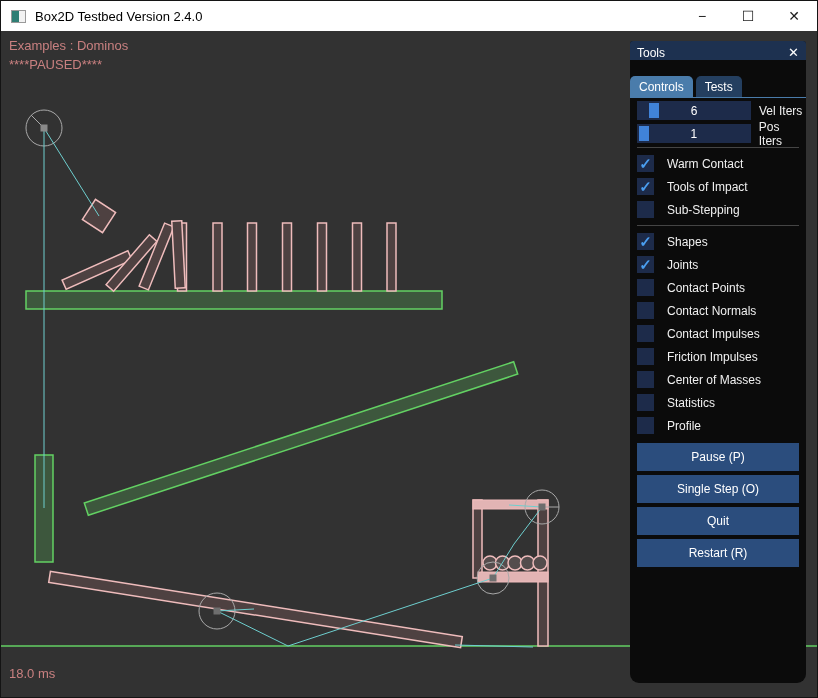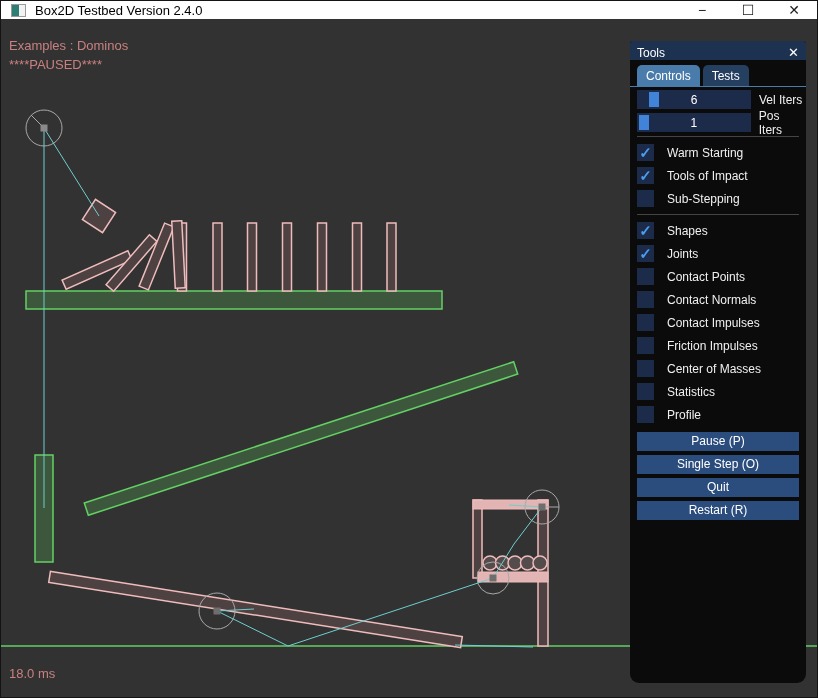--- a/index.html
+++ b/index.html
@@ -4,21 +4,21 @@
 <style>
   * { margin:0; padding:0; box-sizing:border-box; }
   html,body { background:#1a1a1a; }
   body { font-family:"Liberation Sans", sans-serif; }
   #window {
     position:relative; width:818px; height:698px; overflow:hidden;
     background:var(--c-scene-bg); border:1px solid #141414;
   }
   
   #titlebar {
-    position:absolute; top:0; left:0; width:100%; height:18px;
+    position:absolute; top:0; left:0; width:100%; height:30px;
     background:var(--c-titlebar-bg); display:flex; align-items:center; z-index:20;
   }
   .app-icon {
     width:15px; height:13px; margin-left:10px; border:1px solid #9a9a9a;
     background:linear-gradient(to right,#2f7e74 0 55%, #f2f2f2 55% 100%);
   }
   .title-text { margin-left:9px; font-size:13px; color:var(--c-title-text); }
   .win-controls { margin-left:auto; display:flex; height:100%; }
   .win-btn { width:46px; height:100%; display:flex; align-items:center; justify-content:center;
     font-size:14px; color:#1c1c1c; cursor:default; }
@@ -33,21 +33,21 @@
     position:absolute; left:629px; top:40px; width:176px; height:642px;
     background:var(--c-panel-bg); z-index:10; border-radius:3px 3px 9px 9px;
     color:#e8e8e8; font-size:12px;
   }
   .panel-title {
     height:19px; background:var(--c-panel-titlebar); border-radius:3px 3px 0 0;
     display:flex; align-items:flex-end; padding:0 7px; color:#fff;
   }
   .panel-close { margin-left:auto; font-size:13px; color:#fff; cursor:default; }
   .tab-bar {
-    margin-top:5px; padding-left:7px; height:22px; display:flex; gap:3px;
+    margin-top:16px; height:22px; display:flex; gap:3px;
     border-bottom:1px solid var(--c-tab-active);
   }
   .tab {
     padding:0 9px; display:flex; align-items:center; border-radius:5px 5px 0 0;
     background:var(--c-tab-inactive); color:#fff;
   }
   .tab.active { background:var(--c-tab-active); }
   #sliders { margin-top:3px; }
   .slider-row { display:flex; align-items:center; height:19px; margin:0 0 4px 7px; }
   .slider-track { position:relative; width:114px; height:19px; background:var(--c-widget-bg); }
@@ -57,21 +57,21 @@
   .separator { height:1px; background:var(--c-separator); margin:4px 7px; }
   .check-row { display:flex; align-items:center; height:23px; padding-left:7px; }
   .checkbox {
     width:17px; height:17px; background:var(--c-widget-bg);
     display:flex; align-items:center; justify-content:center; flex:none;
   }
   .checkmark { color:var(--c-check); font-size:15px; font-weight:bold; line-height:1; }
   .check-label { margin-left:13px; color:#f0f0f0; }
   #buttons { margin-top:6px; }
   .panel-btn {
-    display:block; width:162px; height:19px; margin:0 7px 4px 7px; border:none;
+    display:block; width:162px; height:28px; margin:0 7px 4px 7px; border:none;
     background:var(--c-button); color:#fff; font-family:"Liberation Sans",sans-serif;
     font-size:12px; line-height:19px; text-align:center; cursor:default;
   }
 </style>
 </head>
 <body>
 
 <div id="window">
 
   <svg id="scene-svg" width="818" height="698" viewBox="0 0 818 698">
@@ -181,21 +181,21 @@
           </div>
           <div class="slider-label">Pos Iters</div>
         </div>
       </div>
     <div class="separator"></div>
     <div id="checks">
         <div class="check-row">
           <span class="checkbox">
             <span class="checkmark">✓</span>
           </span>
-          <span class="check-label">Warm Starting</span>
+          <span class="check-label">Warm Contact</span>
         </div>
         <div class="check-row">
           <span class="checkbox">
             <span class="checkmark">✓</span>
           </span>
           <span class="check-label">Tools of Impact</span>
         </div>
         <div class="check-row">
           <span class="checkbox"></span>
           <span class="check-label">Sub-Stepping</span>

